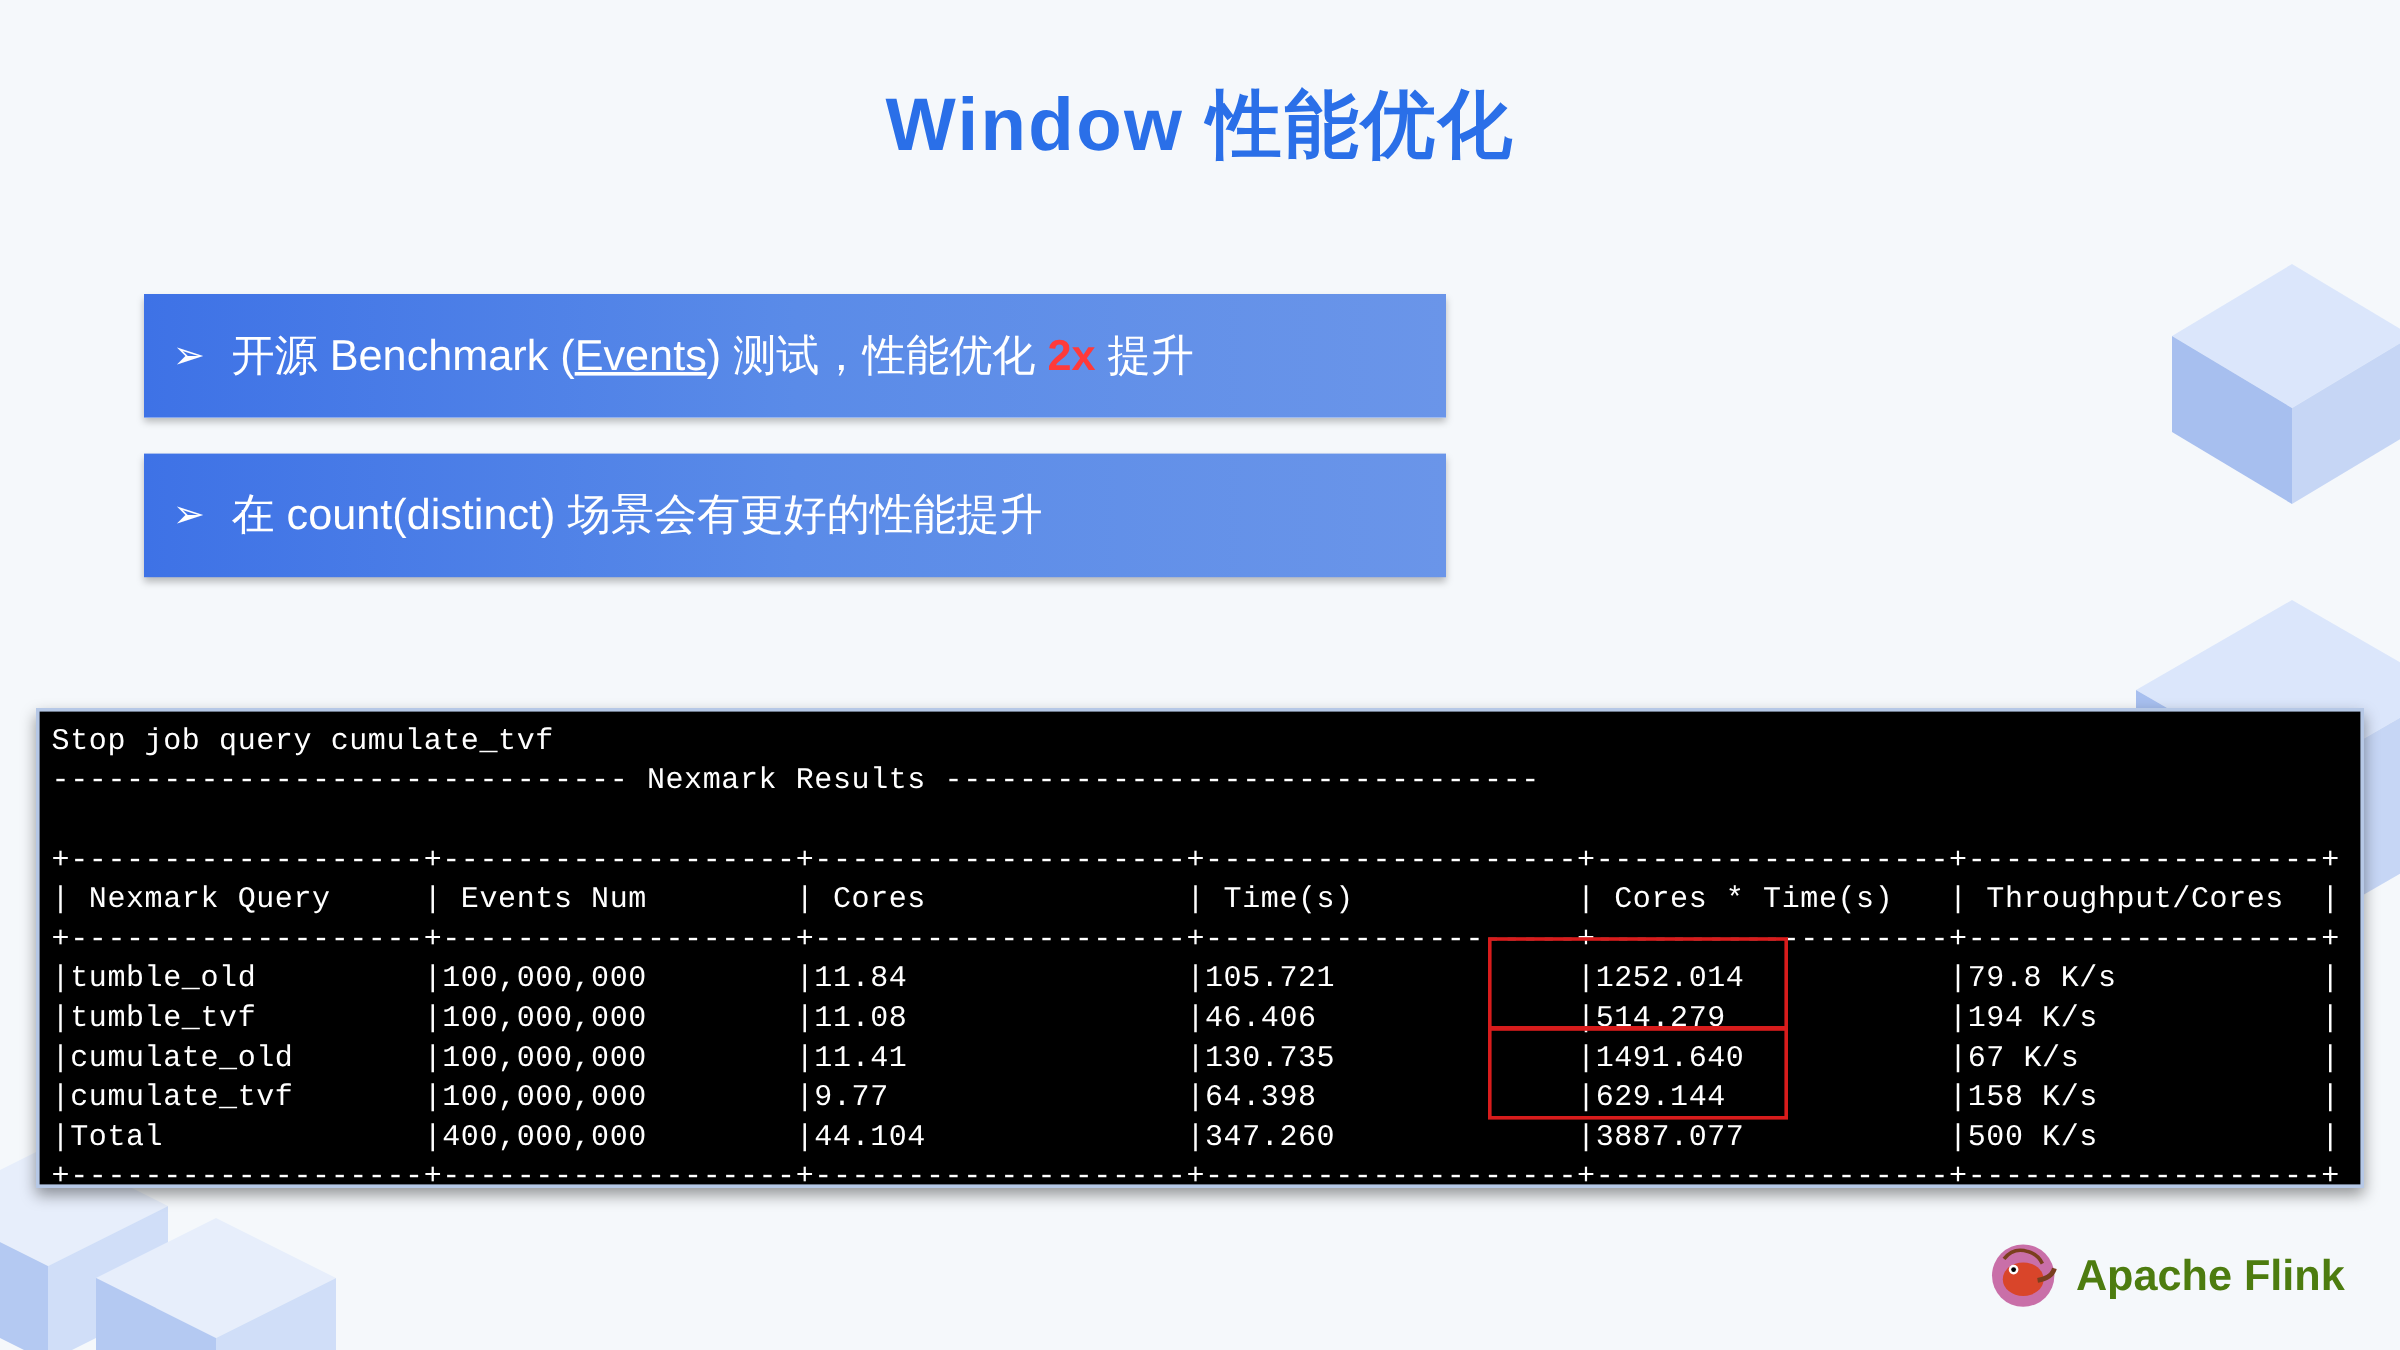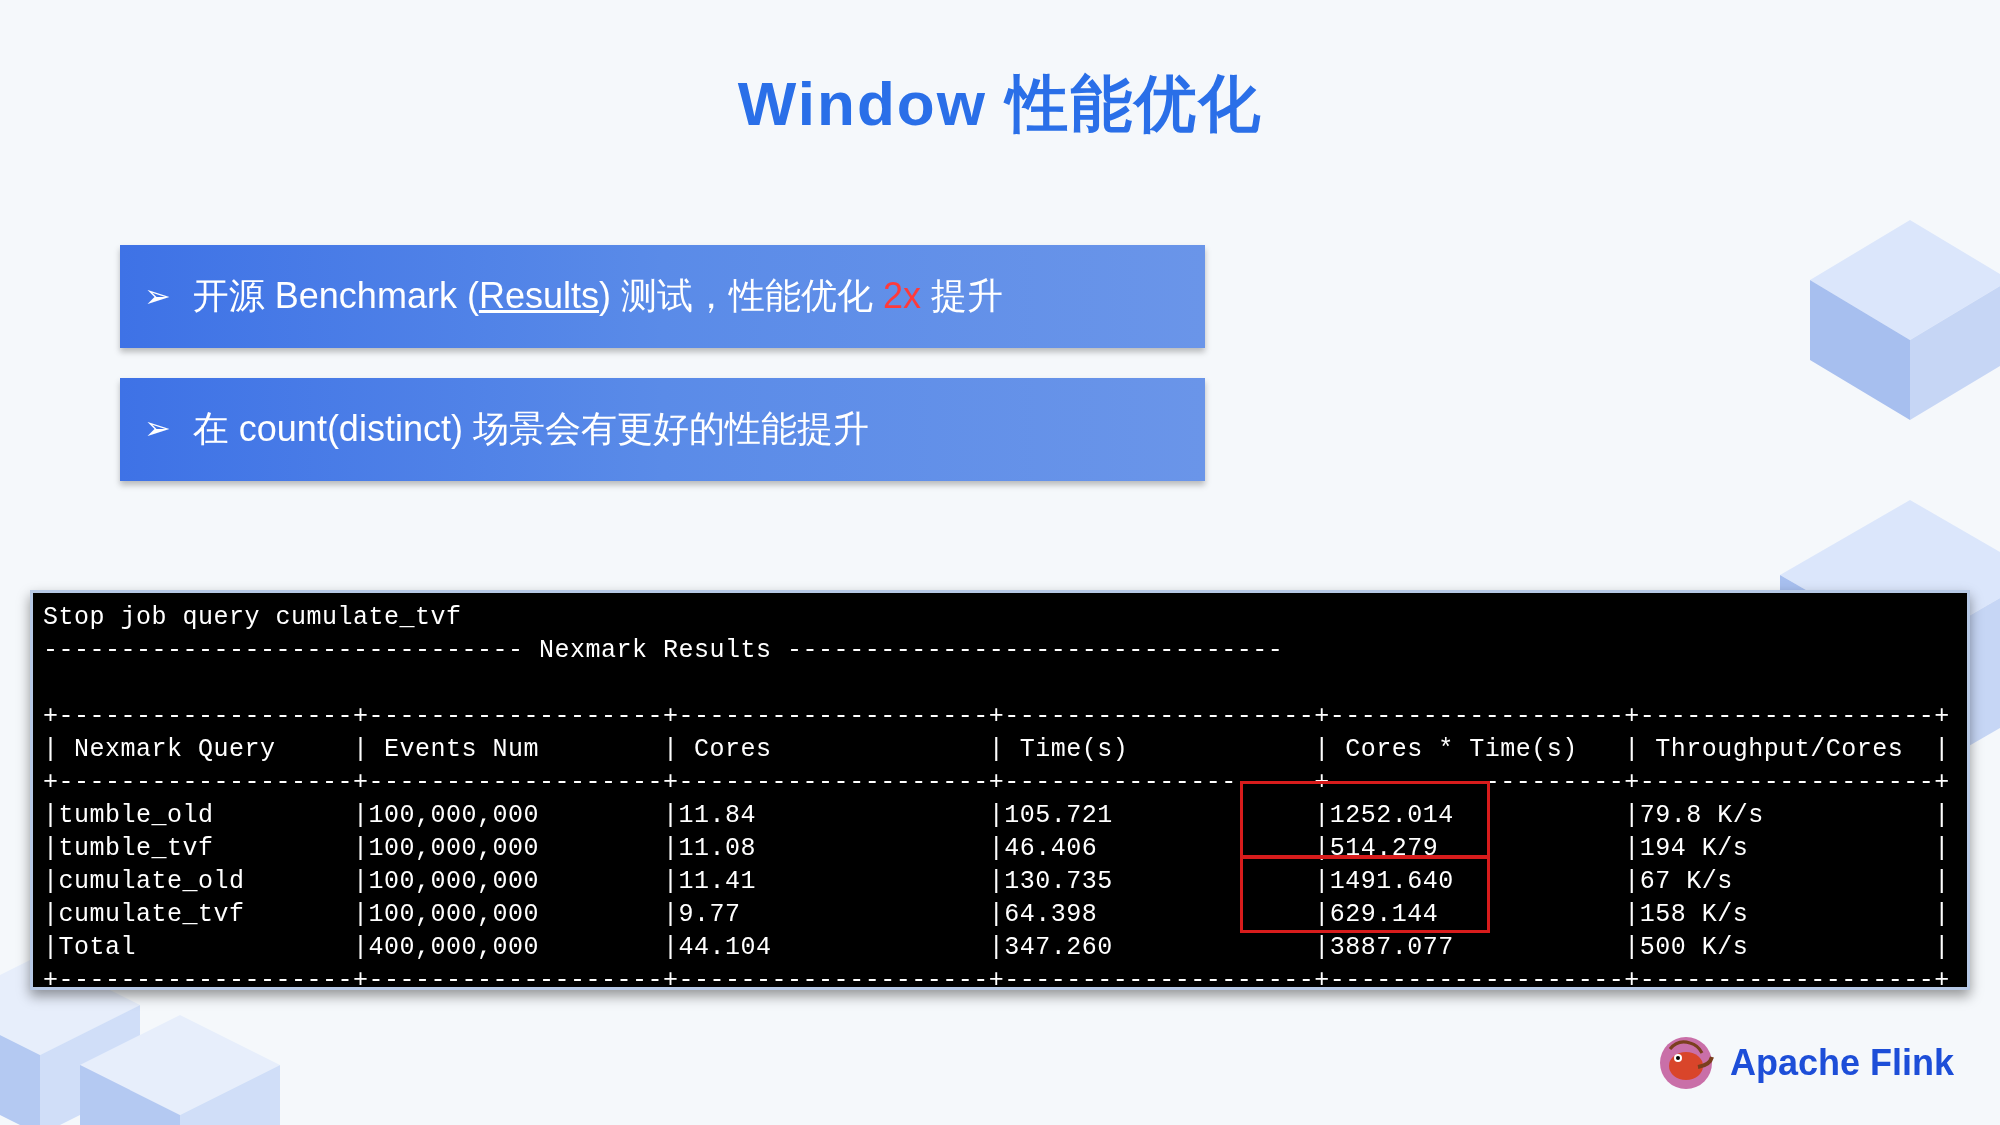--- a/index.html
+++ b/index.html
@@ -65,21 +65,21 @@
     align-items: center;
   }
   .bullet .chev-icon {
     flex: 0 0 auto;
     margin-right: 22px;
     font-size: 32px;
     color: #fff;
   }
   .bullet .txt { flex: 1 1 auto; }
   .bullet .nexmark { text-decoration: underline; }
-  .bullet .accent { color: #ff3a3a; font-weight: 400; }
+  .bullet .accent { color: #ff3a3a; font-weight: 700; }
 
   
   .terminal {
     position: absolute;
     left: 30px;
     top: 590px;
     width: 1940px;
     height: 400px;
     background: #000;
     border: 3px solid #b6c8e6;
@@ -107,21 +107,21 @@
     right: 46px;
     bottom: 32px;
     display: flex;
     align-items: center;
     gap: 14px;
   }
   .footer-brand .logo-icon svg { width: 60px; height: 60px; display: block; }
   .footer-brand .brand-text {
     font-size: 36px;
     font-weight: 800;
-    color: #1d4ed8;
+    color: #4d7c0f;
   }
 </style>
 </head>
 <body>
 
 <div class="deco-left">
   <svg viewBox="0 0 420 300">
     <g>
       <polygon points="60,120 160,70 260,120 160,170" fill="#e6eefc"></polygon>
       <polygon points="60,120 60,200 160,250 160,170" fill="#aec4f2"></polygon>
@@ -144,21 +144,21 @@
     </g>
   </svg>
 </div>
 
 <h1 class="slide-title">Window 性能优化</h1>
 
 <div class="bullets">
   <div class="bullet">
     <span class="chev-icon">➢</span>
     <span class="txt">
-      <span>开源 Benchmark (</span><span class="nexmark">Results</span><span>) 测试，性能优化 </span><span class="accent">2x</span><span> 提升</span>
+      <span>开源 Benchmark (</span><span class="nexmark">Events</span><span>) 测试，性能优化 </span><span class="accent">2x</span><span> 提升</span>
     </span>
   </div>
   <div class="bullet">
     <span class="chev-icon">➢</span>
     <span class="txt">
       <span>在 count(distinct) 场景会有更好的性能提升</span>
     </span>
   </div>
 </div>
 

